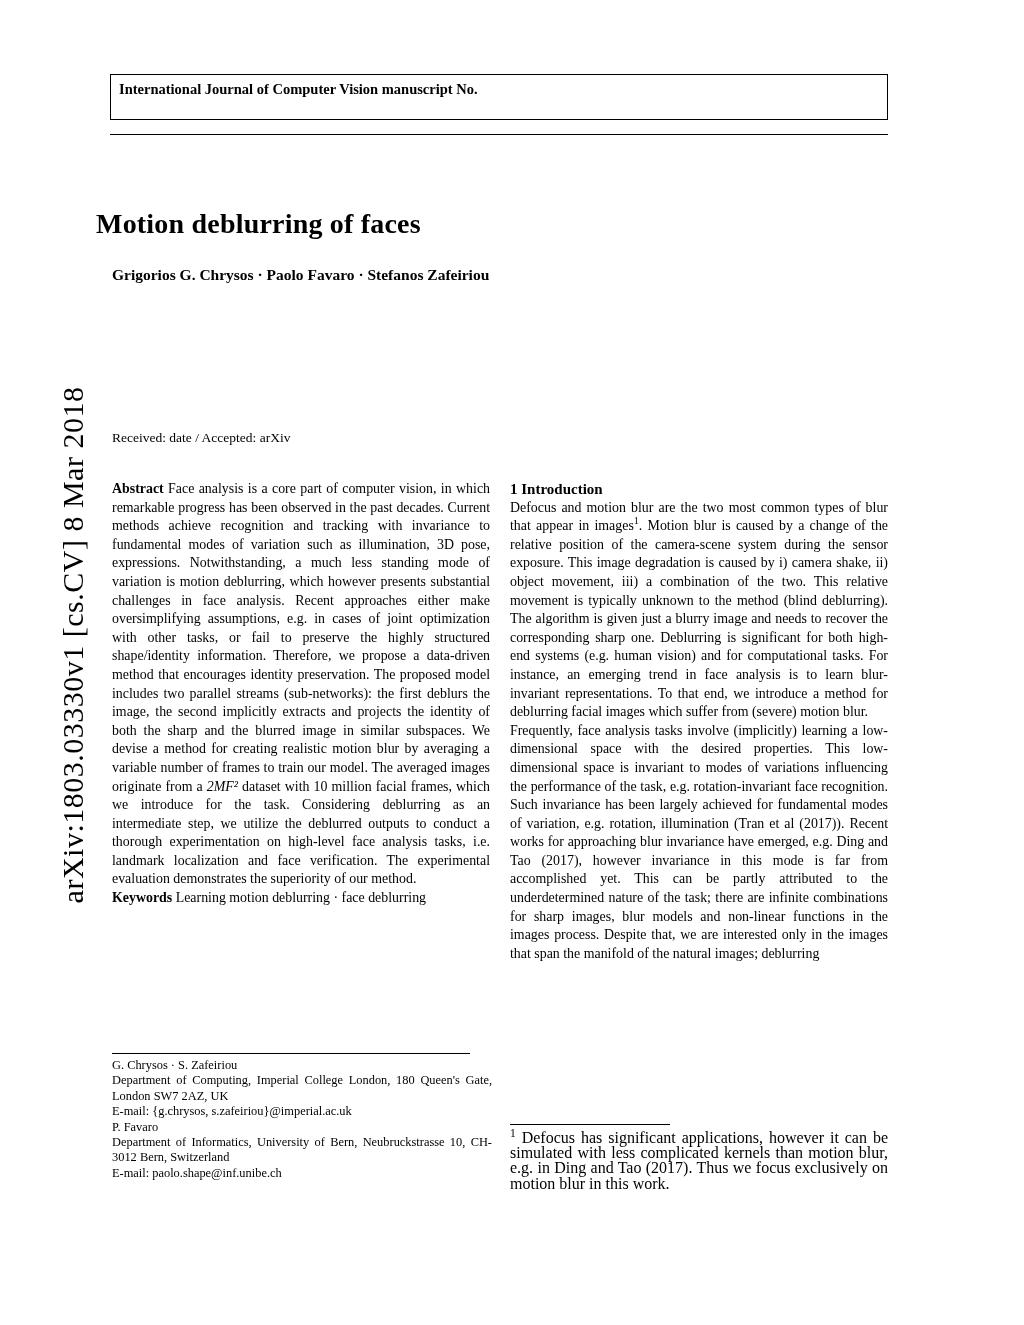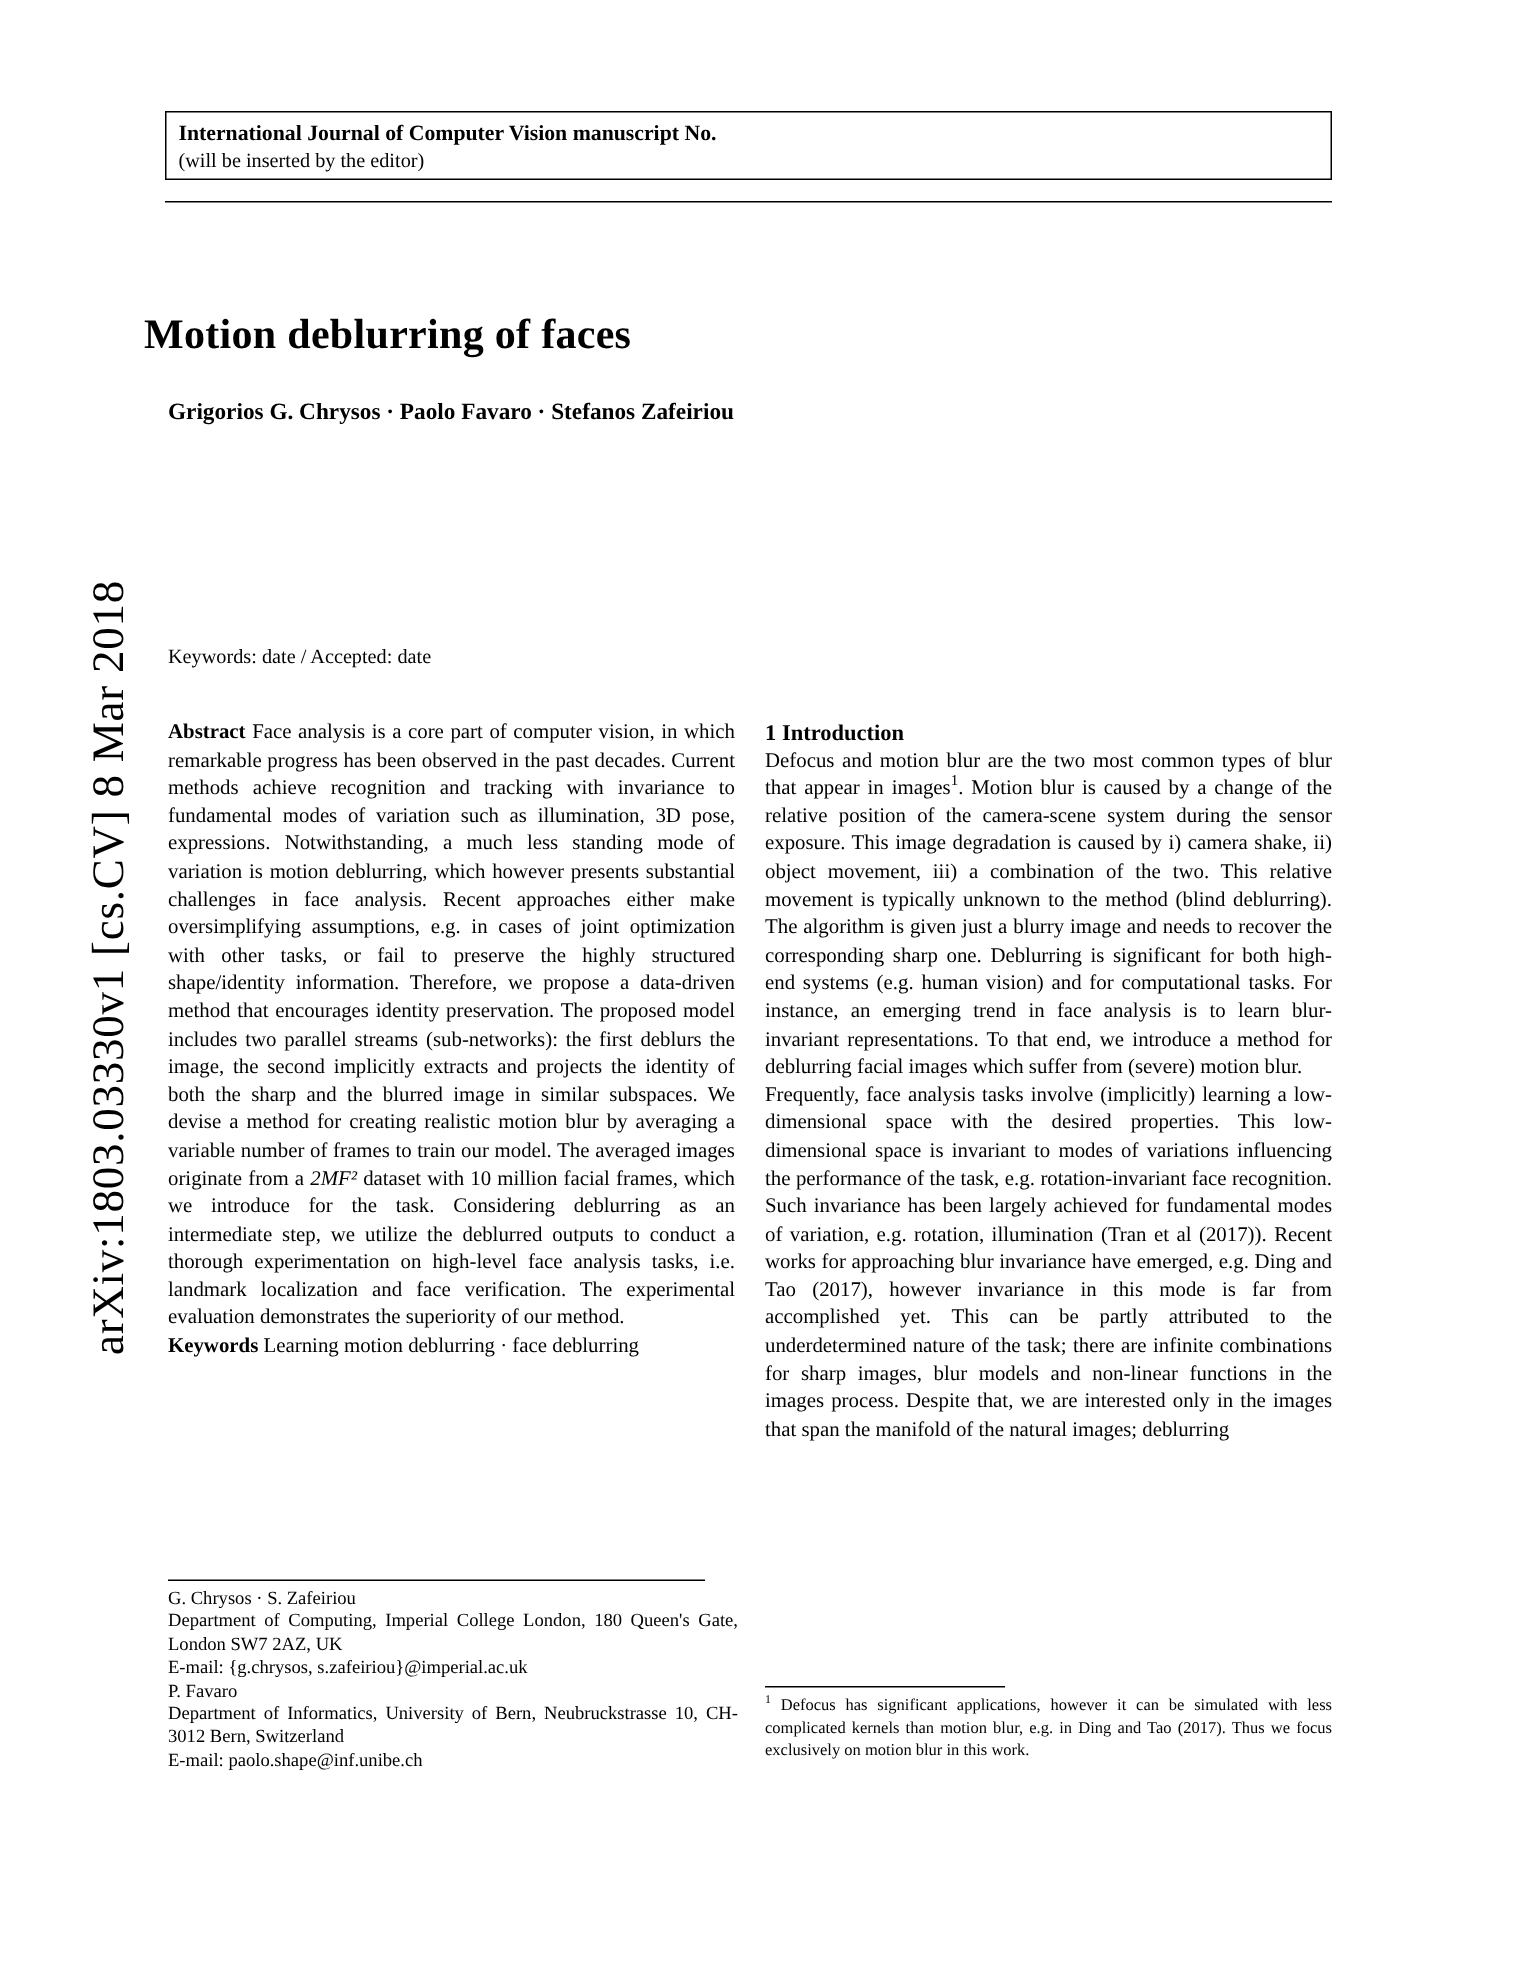--- a/index.html
+++ b/index.html
@@ -149,45 +149,44 @@
     top: 1124px;
     width: 160px;
     height: 1px;
     background: #000;
   }
   .footnote {
     position: absolute;
     left: 510px;
     top: 1130px;
     width: 378px;
-    font-size: 11px;
+    font-size: 16px;
     line-height: 15.2px;
     text-align: justify;
   }
   sup { font-size: 0.72em; vertical-align: super; line-height: 0; }
   .mathit { font-style: italic; font-family: "Liberation Serif", serif; }
 </style>
 </head>
 <body>
 
 <div class="page">
 
   <div class="arxiv-stamp">arXiv:1803.03330v1  [cs.CV]  8 Mar 2018</div>
 
   <div class="journal-box">
     <div class="journal-line1">International Journal of Computer Vision manuscript No.</div>
-    <div class="journal-line2">(will be inserted by the editor)</div>
   </div>
   <div class="rule-under-box"></div>
 
   <div class="title">Motion deblurring of faces</div>
 
   <div class="authors">Grigorios G. Chrysos  ·  Paolo Favaro  ·  Stefanos Zafeiriou</div>
 
-  <div class="received">Keywords: date / Accepted: date</div>
+  <div class="received">Received: date / Accepted: arXiv</div>
 
   <div class="col col-left">
     <p><span class="abstract-head">Abstract</span> <span>Face analysis is a core part of computer vision, in which remarkable progress has been observed in the past decades. Current methods achieve recognition and tracking with invariance to fundamental modes of variation such as illumination, 3D pose, expressions. Notwithstanding, a much less standing mode of variation is motion deblurring, which however presents substantial challenges in face analysis. Recent approaches either make oversimplifying assumptions, e.g. in cases of joint optimization with other tasks, or fail to preserve the highly structured shape/identity information. Therefore, we propose a data-driven method that encourages identity preservation. The proposed model includes two parallel streams (sub-networks): the first deblurs the image, the second implicitly extracts and projects the identity of both the sharp and the blurred image in similar subspaces. We devise a method for creating realistic motion blur by averaging a variable number of frames to train our model. The averaged images originate from a </span><span class="mathit">2MF²</span><span> dataset with 10 million facial frames, which we introduce for the task. Considering deblurring as an intermediate step, we utilize the deblurred outputs to conduct a thorough experimentation on high-level face analysis tasks, i.e. landmark localization and face verification. The experimental evaluation demonstrates the superiority of our method.</span></p>
 
     <p class="kw"><span class="b">Keywords</span> <span>Learning motion deblurring · face deblurring</span></p>
   </div>
 
   <div class="affil-rule"></div>
   <div class="affil">
     <div>G. Chrysos · S. Zafeiriou</div>

